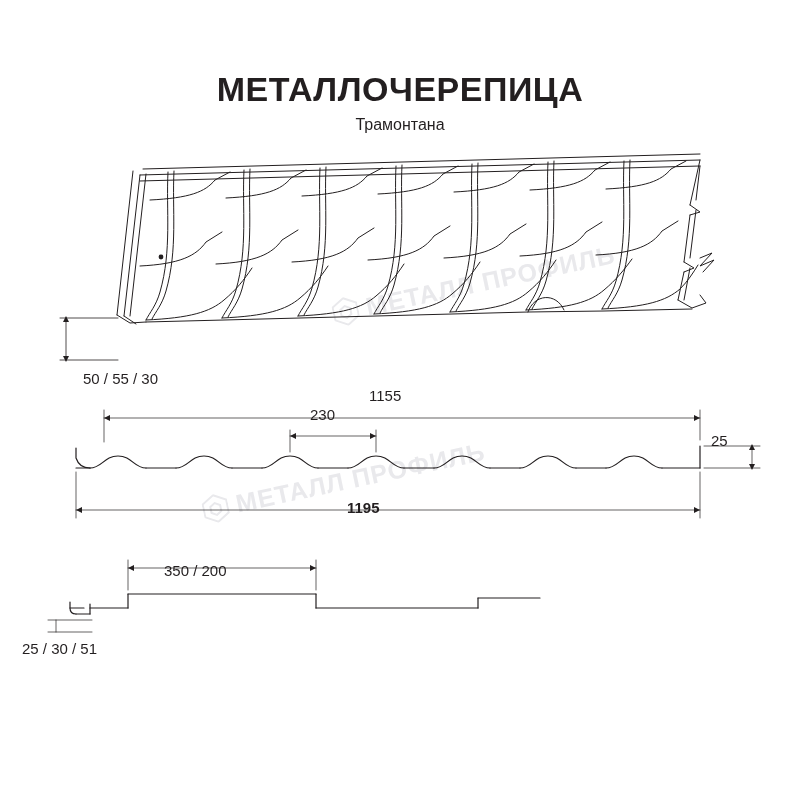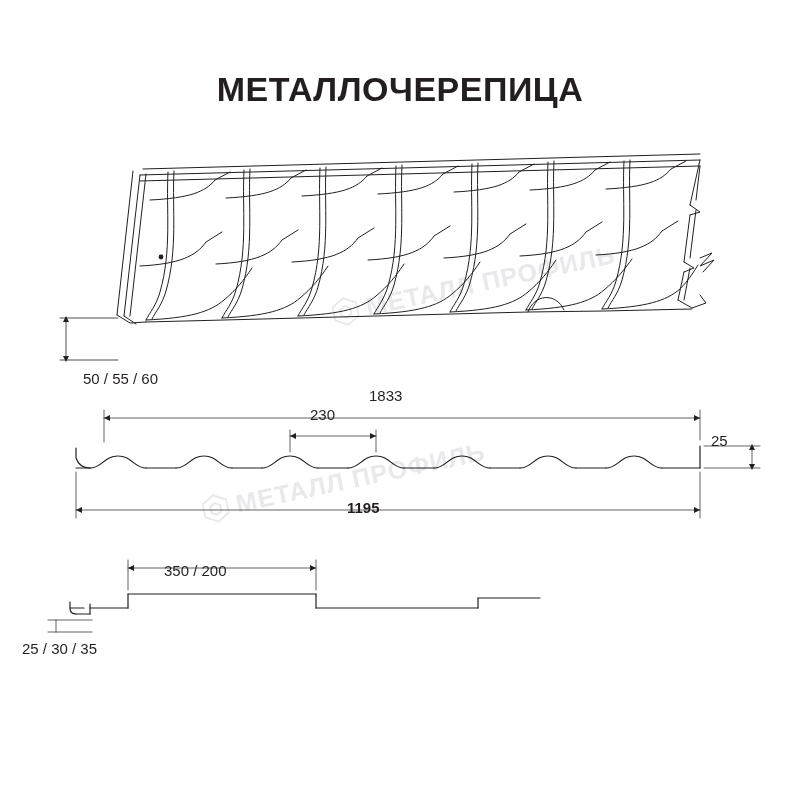--- a/index.html
+++ b/index.html
@@ -81,20 +81,21 @@
   #dim-25-30-35 { left: 22px;  top: 640px; }
 
   svg { position: absolute; left: 0; top: 0; }
 </style>
 </head>
 <body>
 
 <div id="page">
 
   <div id="title">МЕТАЛЛОЧЕРЕПИЦА</div>
+  <div id="subtitle">Трамонтана</div>
 
   <div class="wm wm-1">
     <span class="hex">
       <svg width="26" height="29" viewBox="0 0 26 29">
         <polygon points="13,1 25,8 25,21 13,28 1,21 1,8" fill="none" stroke="#e9e9ec" stroke-width="2"></polygon>
         <polygon points="8,12 13,9 18,12 18,18 13,21 8,18" fill="none" stroke="#e9e9ec" stroke-width="2"></polygon>
       </svg>
     </span><span>МЕТАЛЛ ПРОФИЛЬ</span>
   </div>
 
@@ -275,21 +276,21 @@
         <path d="M134,15 L128,18 L134,21" fill="#231f20" stroke="none"></path>
         <path d="M310,15 L316,18 L310,21" fill="#231f20" stroke="none"></path>
 
         <path d="M48,70 L92,70"></path>
         <path d="M48,82 L92,82"></path>
         <path d="M56,70 L56,82"></path>
       </g>
     </g>
   </svg>
 
-  <div class="dim" id="dim-50-55-60">50 / 55 / 60</div>
-  <div class="dim" id="dim-1155">1833</div>
+  <div class="dim" id="dim-50-55-60">50 / 55 / 30</div>
+  <div class="dim" id="dim-1155">1155</div>
   <div class="dim" id="dim-230">230</div>
   <div class="dim" id="dim-25-right">25</div>
   <div class="dim" id="dim-1195">1195</div>
   <div class="dim" id="dim-350-400">350 / 200</div>
-  <div class="dim" id="dim-25-30-35">25 / 30 / 35</div>
+  <div class="dim" id="dim-25-30-35">25 / 30 / 51</div>
 
 </div>
 
 </body></html>

